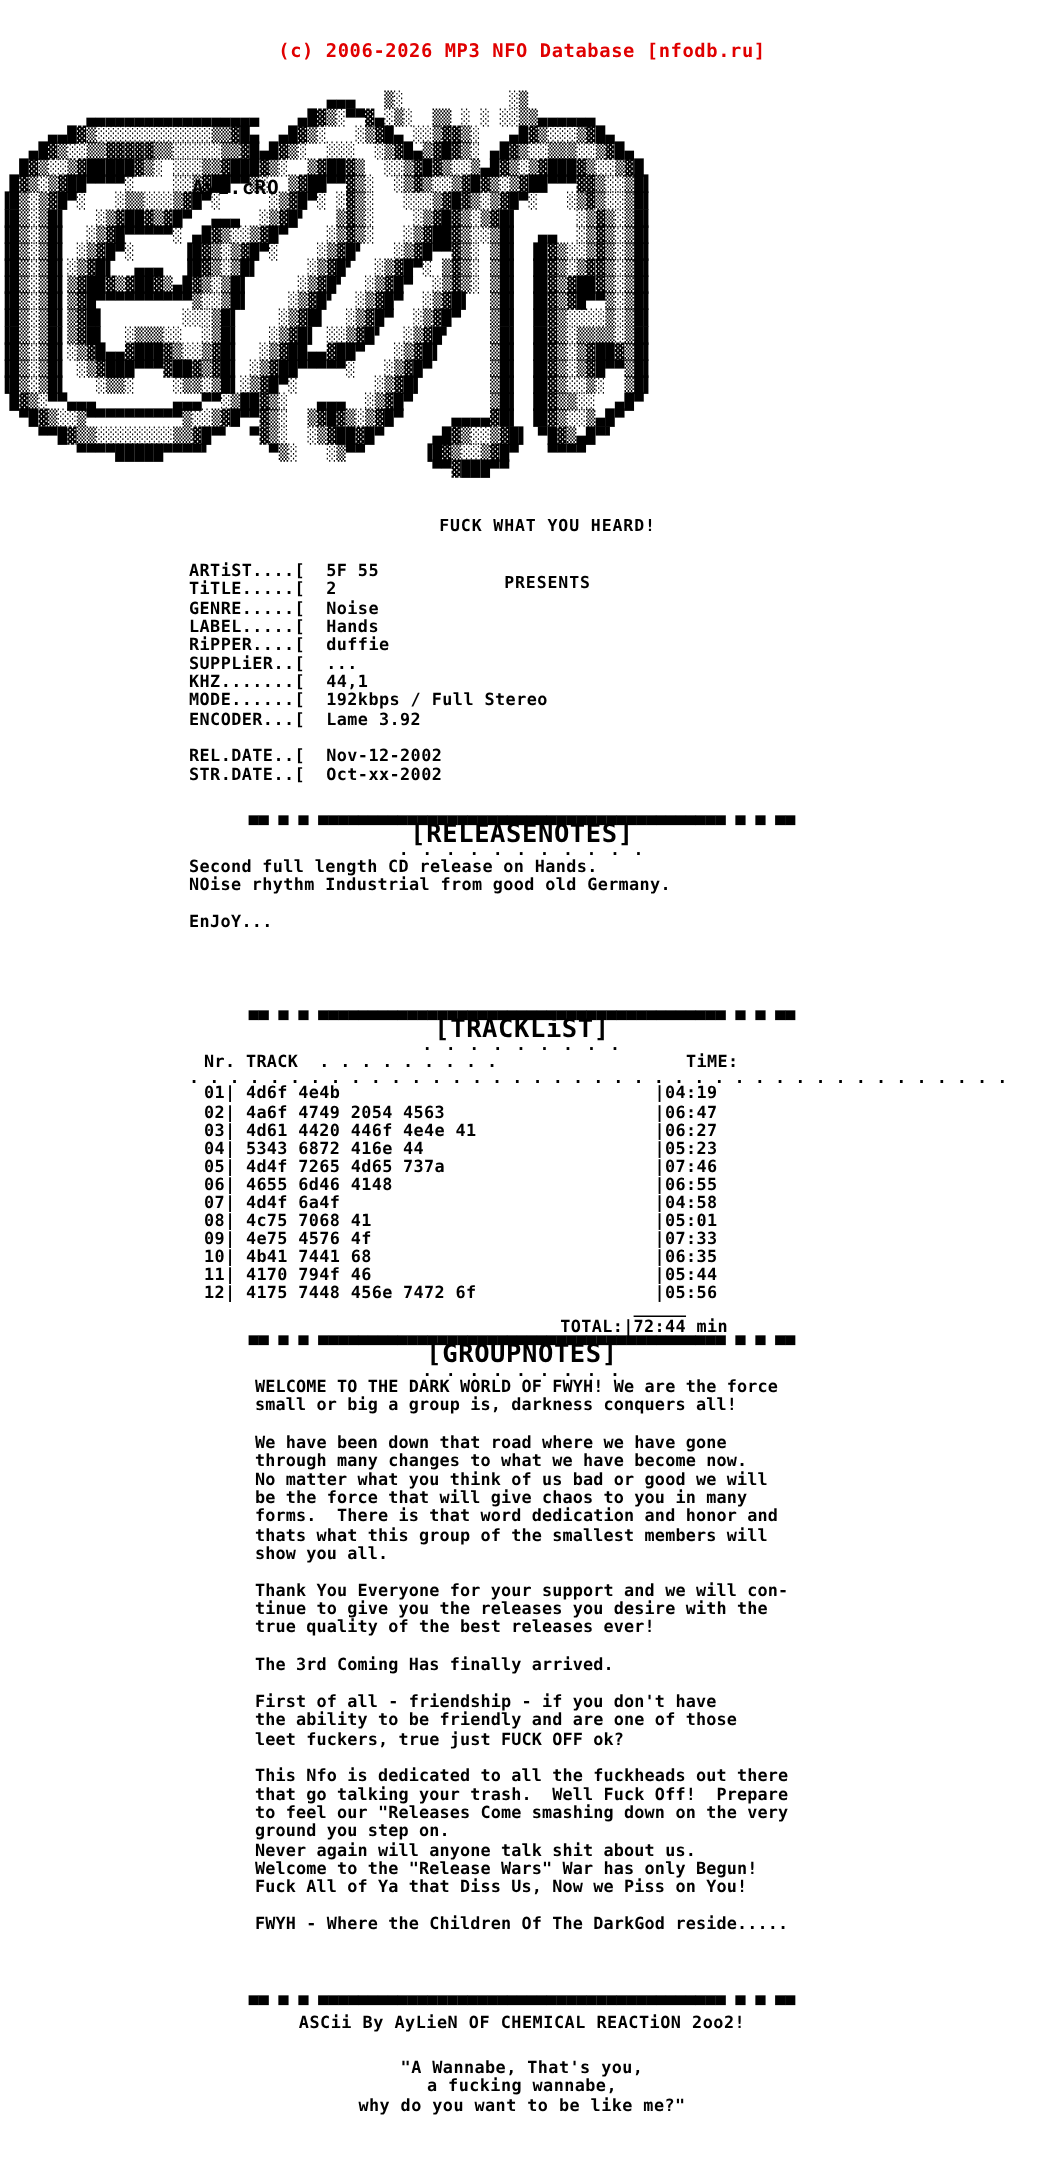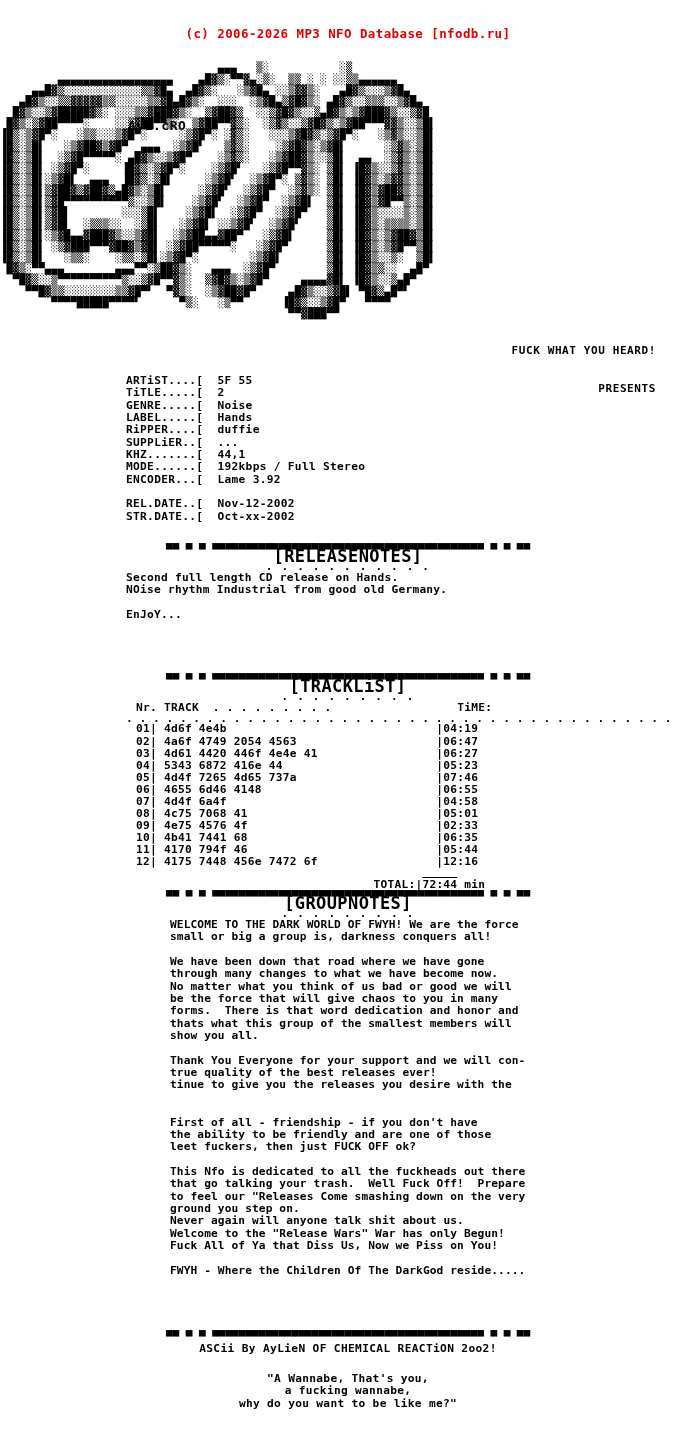--- a/index.html
+++ b/index.html
@@ -37,23 +37,23 @@
   .sig{position:absolute;left:128px;top:80px;font-size:13px;
        line-height:11px;font-weight:bold;white-space:pre;letter-spacing:.5px;}
 
   
   .bodywrap{position:absolute;left:0;top:297px;width:696px;}
   .row{white-space:pre;font-size:11px;line-height:11.6px;
        font-family:"DejaVu Sans Mono","Liberation Mono",monospace;
        letter-spacing:0.15px;}
   .ovl{text-decoration:overline;}
 
-  .presents{position:absolute;left:0;top:0;width:656px;text-align:right;
+  .presents{position:absolute;left:0;top:0;width:656px;text-align:center;
             font-size:11px;line-height:12.6px;white-space:pre;font-weight:bold;
-            letter-spacing:.6px;}
+            letter-spacing:.6px;padding-left:37px;}
 
   .infoblk{position:absolute;left:126px;top:55px;}
   .infoblk .row{font-weight:bold;font-size:11.2px;line-height:12.35px;letter-spacing:.3px;}
 
   .secA{position:absolute;left:0px;top:218px;width:696px;}
   .secB{position:absolute;left:0px;top:348px;width:696px;}
   .secC{position:absolute;left:0px;top:565px;width:696px;}
   .secD{position:absolute;left:0px;top:1005px;width:696px;}
 
   .divider{white-space:pre;font-size:11px;line-height:11.6px;font-weight:bold;
@@ -158,24 +158,24 @@
       <div class="tlhdr" style="margin-left:126px;line-height:9px;letter-spacing:0px;">. . . . . . . . . . . . . . . . . . . . . . . . . . . . . . . . . . . . . . . . .</div>
       <div id="track-rows">
           <div class="trk">01| 4d6f 4e4b                              |04:19</div>
           <div class="trk">02| 4a6f 4749 2054 4563                    |06:47</div>
           <div class="trk">03| 4d61 4420 446f 4e4e 41                 |06:27</div>
           <div class="trk">04| 5343 6872 416e 44                      |05:23</div>
           <div class="trk">05| 4d4f 7265 4d65 737a                    |07:46</div>
           <div class="trk">06| 4655 6d46 4148                         |06:55</div>
           <div class="trk">07| 4d4f 6a4f                              |04:58</div>
           <div class="trk">08| 4c75 7068 41                           |05:01</div>
-          <div class="trk">09| 4e75 4576 4f                           |02:33</div>
+          <div class="trk">09| 4e75 4576 4f                           |07:33</div>
           <div class="trk">10| 4b41 7441 68                           |06:35</div>
           <div class="trk">11| 4170 794f 46                           |05:44</div>
-          <div class="trk">12| 4175 7448 456e 7472 6f                 |12:16</div>
+          <div class="trk">12| 4175 7448 456e 7472 6f                 |05:56</div>
         </div>
       <div class="trk" style="margin-top:10px;"><span id="tl-total"><span>                                  TOTAL:|</span><span class="ovl">72:44</span><span> min</span></span></div>
     </div>
 
     <div class="secC">
       <div class="divider">▄▄ ▄ ▄ ▄▄▄▄▄▄▄▄▄▄▄▄▄▄▄▄▄▄▄▄▄▄▄▄▄▄▄▄▄▄▄▄▄▄▄▄▄▄▄▄▄ ▄ ▄ ▄▄</div>
       <div class="sechdr">[GROUPNOTES]</div>
       <div class="secdots">. . . . . . . . .</div>
       <div id="groupnotes-lines">
           <div class="txtn">WELCOME TO THE DARK WORLD OF FWYH! We are the force</div>
@@ -183,27 +183,28 @@
           <div class="txtn">&nbsp;</div>
           <div class="txtn">We have been down that road where we have gone</div>
           <div class="txtn">through many changes to what we have become now.</div>
           <div class="txtn">No matter what you think of us bad or good we will</div>
           <div class="txtn">be the force that will give chaos to you in many</div>
           <div class="txtn">forms.  There is that word dedication and honor and</div>
           <div class="txtn">thats what this group of the smallest members will</div>
           <div class="txtn">show you all.</div>
           <div class="txtn">&nbsp;</div>
           <div class="txtn">Thank You Everyone for your support and we will con-</div>
+          <div class="txtn">tinue to give you the releases you desire with the</div>
           <div class="txtn">true quality of the best releases ever!</div>
-          <div class="txtn">tinue to give you the releases you desire with the</div>
-          <div class="txtn">&nbsp;</div>
+          <div class="txtn">&nbsp;</div>
+          <div class="txtn">The 3rd Coming Has finally arrived.</div>
           <div class="txtn">&nbsp;</div>
           <div class="txtn">First of all - friendship - if you don't have</div>
           <div class="txtn">the ability to be friendly and are one of those</div>
-          <div class="txtn">leet fuckers, then just FUCK OFF ok?</div>
+          <div class="txtn">leet fuckers, true just FUCK OFF ok?</div>
           <div class="txtn">&nbsp;</div>
           <div class="txtn">This Nfo is dedicated to all the fuckheads out there</div>
           <div class="txtn">that go talking your trash.  Well Fuck Off!  Prepare</div>
           <div class="txtn">to feel our "Releases Come smashing down on the very</div>
           <div class="txtn">ground you step on.</div>
           <div class="txtn">Never again will anyone talk shit about us.</div>
           <div class="txtn">Welcome to the "Release Wars" War has only Begun!</div>
           <div class="txtn">Fuck All of Ya that Diss Us, Now we Piss on You!</div>
           <div class="txtn">&nbsp;</div>
           <div class="txtn">FWYH - Where the Children Of The DarkGod reside.....</div>

